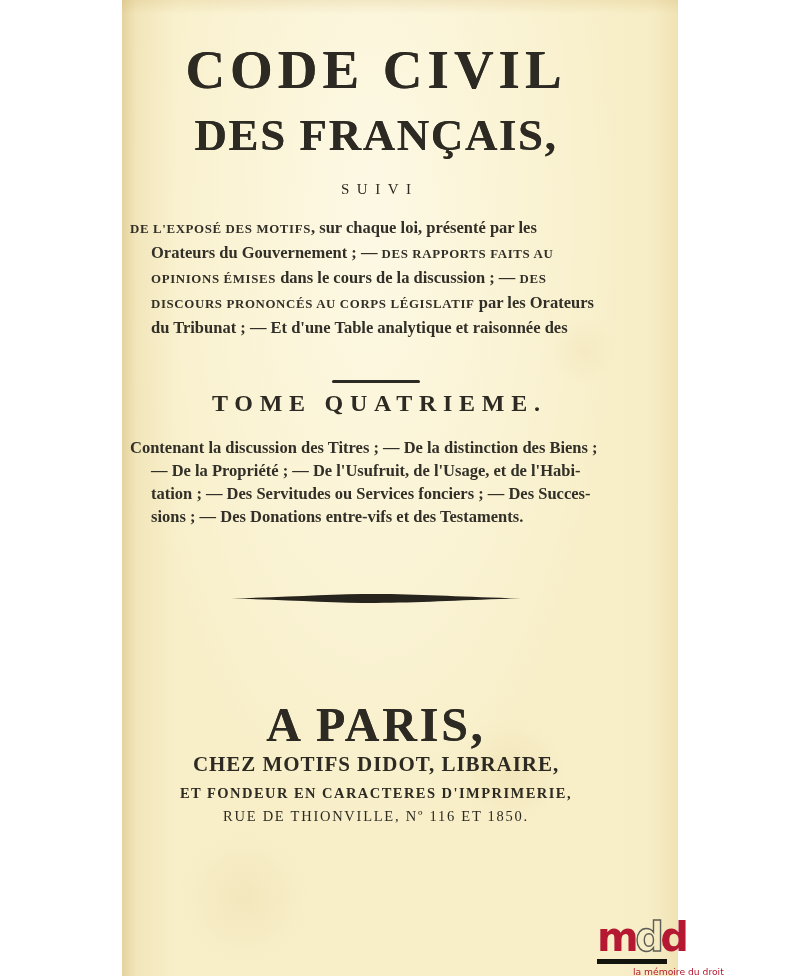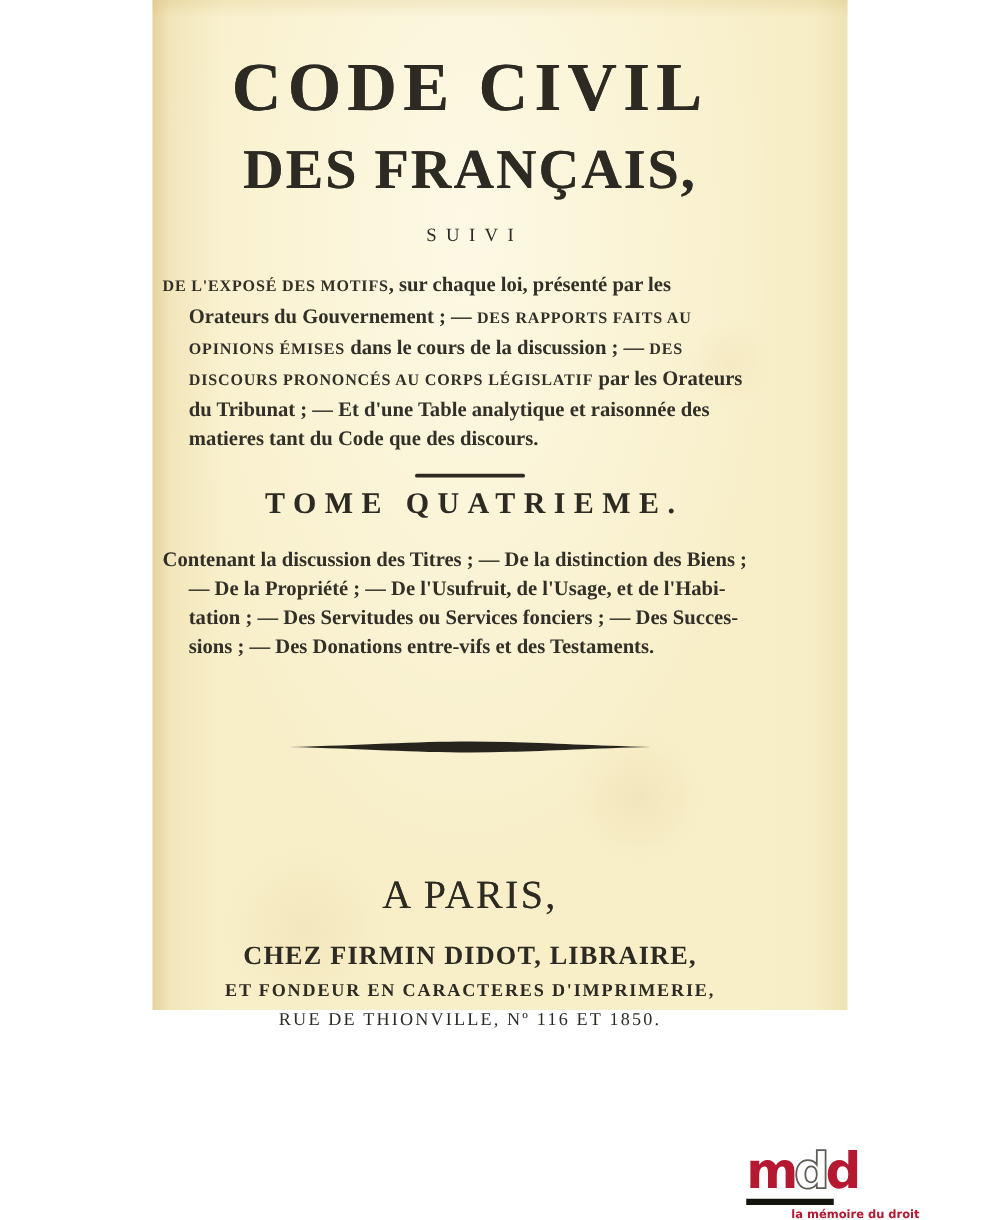--- a/index.html
+++ b/index.html
@@ -2,21 +2,21 @@
 <html><head>
 <meta charset="utf-8">
 <style>
   html,body{margin:0;padding:0;}
   body{
     width:800px;height:976px;position:relative;overflow:hidden;
     background:#ffffff;
     font-family:"Liberation Serif", serif;
   }
   .scan-page{
-    position:absolute;left:122px;top:0;width:556px;height:808px;
+    position:absolute;left:122px;top:0;width:556px;height:976px;
     background-color:#f8efc9;
     background-image:
       linear-gradient(90deg, rgba(186,146,58,.30) 0, rgba(186,146,58,.10) 14px, rgba(186,146,58,0) 55px),
       linear-gradient(270deg, rgba(196,160,74,.16) 0, rgba(196,160,74,.03) 26px, rgba(196,160,74,0) 70px),
       linear-gradient(180deg, rgba(188,148,58,.14) 0, rgba(188,148,58,0) 14px),
       radial-gradient(ellipse at 45% 22%, rgba(255,252,238,.75), rgba(255,252,238,0) 58%),
       radial-gradient(circle at 70% 79%, rgba(193,146,62,.10), rgba(193,146,62,0) 55px),
       radial-gradient(circle at 22% 92%, rgba(193,146,62,.09), rgba(193,146,62,0) 70px),
       radial-gradient(circle at 83% 36%, rgba(193,146,62,.08), rgba(193,146,62,0) 34px);
   }
@@ -29,50 +29,49 @@
   .para{text-align:left;font-size:16.5px;line-height:23px;font-weight:700;color:#312f27;}
   .para .line{white-space:nowrap;}
   .para .line.cont{padding-left:21px;}
   .sc{font-size:.78em;letter-spacing:.05em;}
   .para1{top:216px;}
   .para2{top:436px;}
   .rule-short{top:369px;}
   .rule-short .bar{display:inline-block;width:88px;height:3.5px;background:#2c2a22;border-radius:2px;}
   .tome{top:390px;font-size:24px;font-weight:700;letter-spacing:.28em;text-indent:.28em;}
   .swelled{top:590px;}
-  .paris{top:697px;font-size:32px;font-weight:400;letter-spacing:.06em;
+  .paris{top:697px;font-size:48px;font-weight:700;letter-spacing:.06em;
          text-shadow:0 0 .5px rgba(44,42,34,.8);}
   .chez{top:752px;font-size:21px;font-weight:700;letter-spacing:.045em;}
   .fondeur{top:785px;font-size:14.5px;font-weight:700;letter-spacing:.1em;}
   .rue{top:808px;font-size:14.5px;font-weight:400;letter-spacing:.12em;}
   .an{top:831px;font-size:21px;font-weight:700;letter-spacing:.09em;}
   .watermark{position:absolute;left:597px;top:919px;width:78px;font-family:"DejaVu Sans", sans-serif;}
   .mdd{font-size:40px;line-height:.92;font-weight:700;letter-spacing:-3.5px;color:#b41931;}
   .mdd .outline{color:transparent;-webkit-text-stroke:1.4px #5d5d55;}
   .wm-bar{width:70px;height:5px;background:#14140e;margin-top:3px;}
-  .wm-tagline{margin-top:2px;font-size:9.2px;font-weight:700;color:#b41931;white-space:nowrap;letter-spacing:0;padding-left:36px;}
+  .wm-tagline{margin-top:2px;font-size:9.2px;font-weight:400;color:#b41931;white-space:nowrap;letter-spacing:0;padding-left:36px;}
 </style>
 </head>
 <body>
 
 <div class="scan-page">
 
   <div class="blk title1">CODE CIVIL</div>
 
   <div class="blk title2">DES FRANÇAIS,</div>
 
   <div class="blk suivi">SUIVI</div>
 
   <div class="blk para para1">
       <div class="line"><span class="sc">DE L'EXPOSÉ DES MOTIFS</span><span>, sur chaque loi, présenté par les</span></div>
       <div class="line cont"><span>Orateurs du Gouvernement ; — </span><span class="sc">DES RAPPORTS FAITS AU</span></div>
       <div class="line cont"><span class="sc">OPINIONS ÉMISES</span><span> dans le cours de la discussion ; — </span><span class="sc">DES</span></div>
       <div class="line cont"><span class="sc">DISCOURS PRONONCÉS AU CORPS LÉGISLATIF</span><span> par les Orateurs</span></div>
       <div class="line cont"><span>du Tribunat ; — Et d'une Table analytique et raisonnée des</span></div>
-      <div class="line cont"><span>matieres tant du Code que des discours.</span></div>
     </div>
 
   <div class="blk rule-short">
     <span class="bar"></span>
   </div>
 
   <div class="blk tome">TOME QUATRIEME.</div>
 
   <div class="blk para para2">
       <div class="line"><span>Contenant la discussion des Titres ; — De la distinction des Biens ;</span></div>
@@ -83,21 +82,21 @@
 
   <div class="blk swelled">
     <svg width="292" height="11" viewBox="0 0 292 11" aria-hidden="true">
       <path d="M1,5.5 C60,4.1 102,1.1 146,1.1 C190,1.1 232,4.1 291,5.5
                C232,6.9 190,9.9 146,9.9 C102,9.9 60,6.9 1,5.5 Z" fill="#26241d"></path>
     </svg>
   </div>
 
   <div class="blk paris">A PARIS,</div>
 
-  <div class="blk chez">CHEZ FIRMIN DIDOT, LIBRAIRE,</div>
+  <div class="blk chez">CHEZ MOTIFS DIDOT, LIBRAIRE,</div>
 
   <div class="blk fondeur">ET FONDEUR EN CARACTERES D'IMPRIMERIE,</div>
 
   <div class="blk rue">RUE DE THIONVILLE, Nº 116 ET 1850.</div>
 
 
 </div>
 
 <div class="watermark">
   <div class="mdd"><span>m</span><span class="outline">d</span><span>d</span></div>

